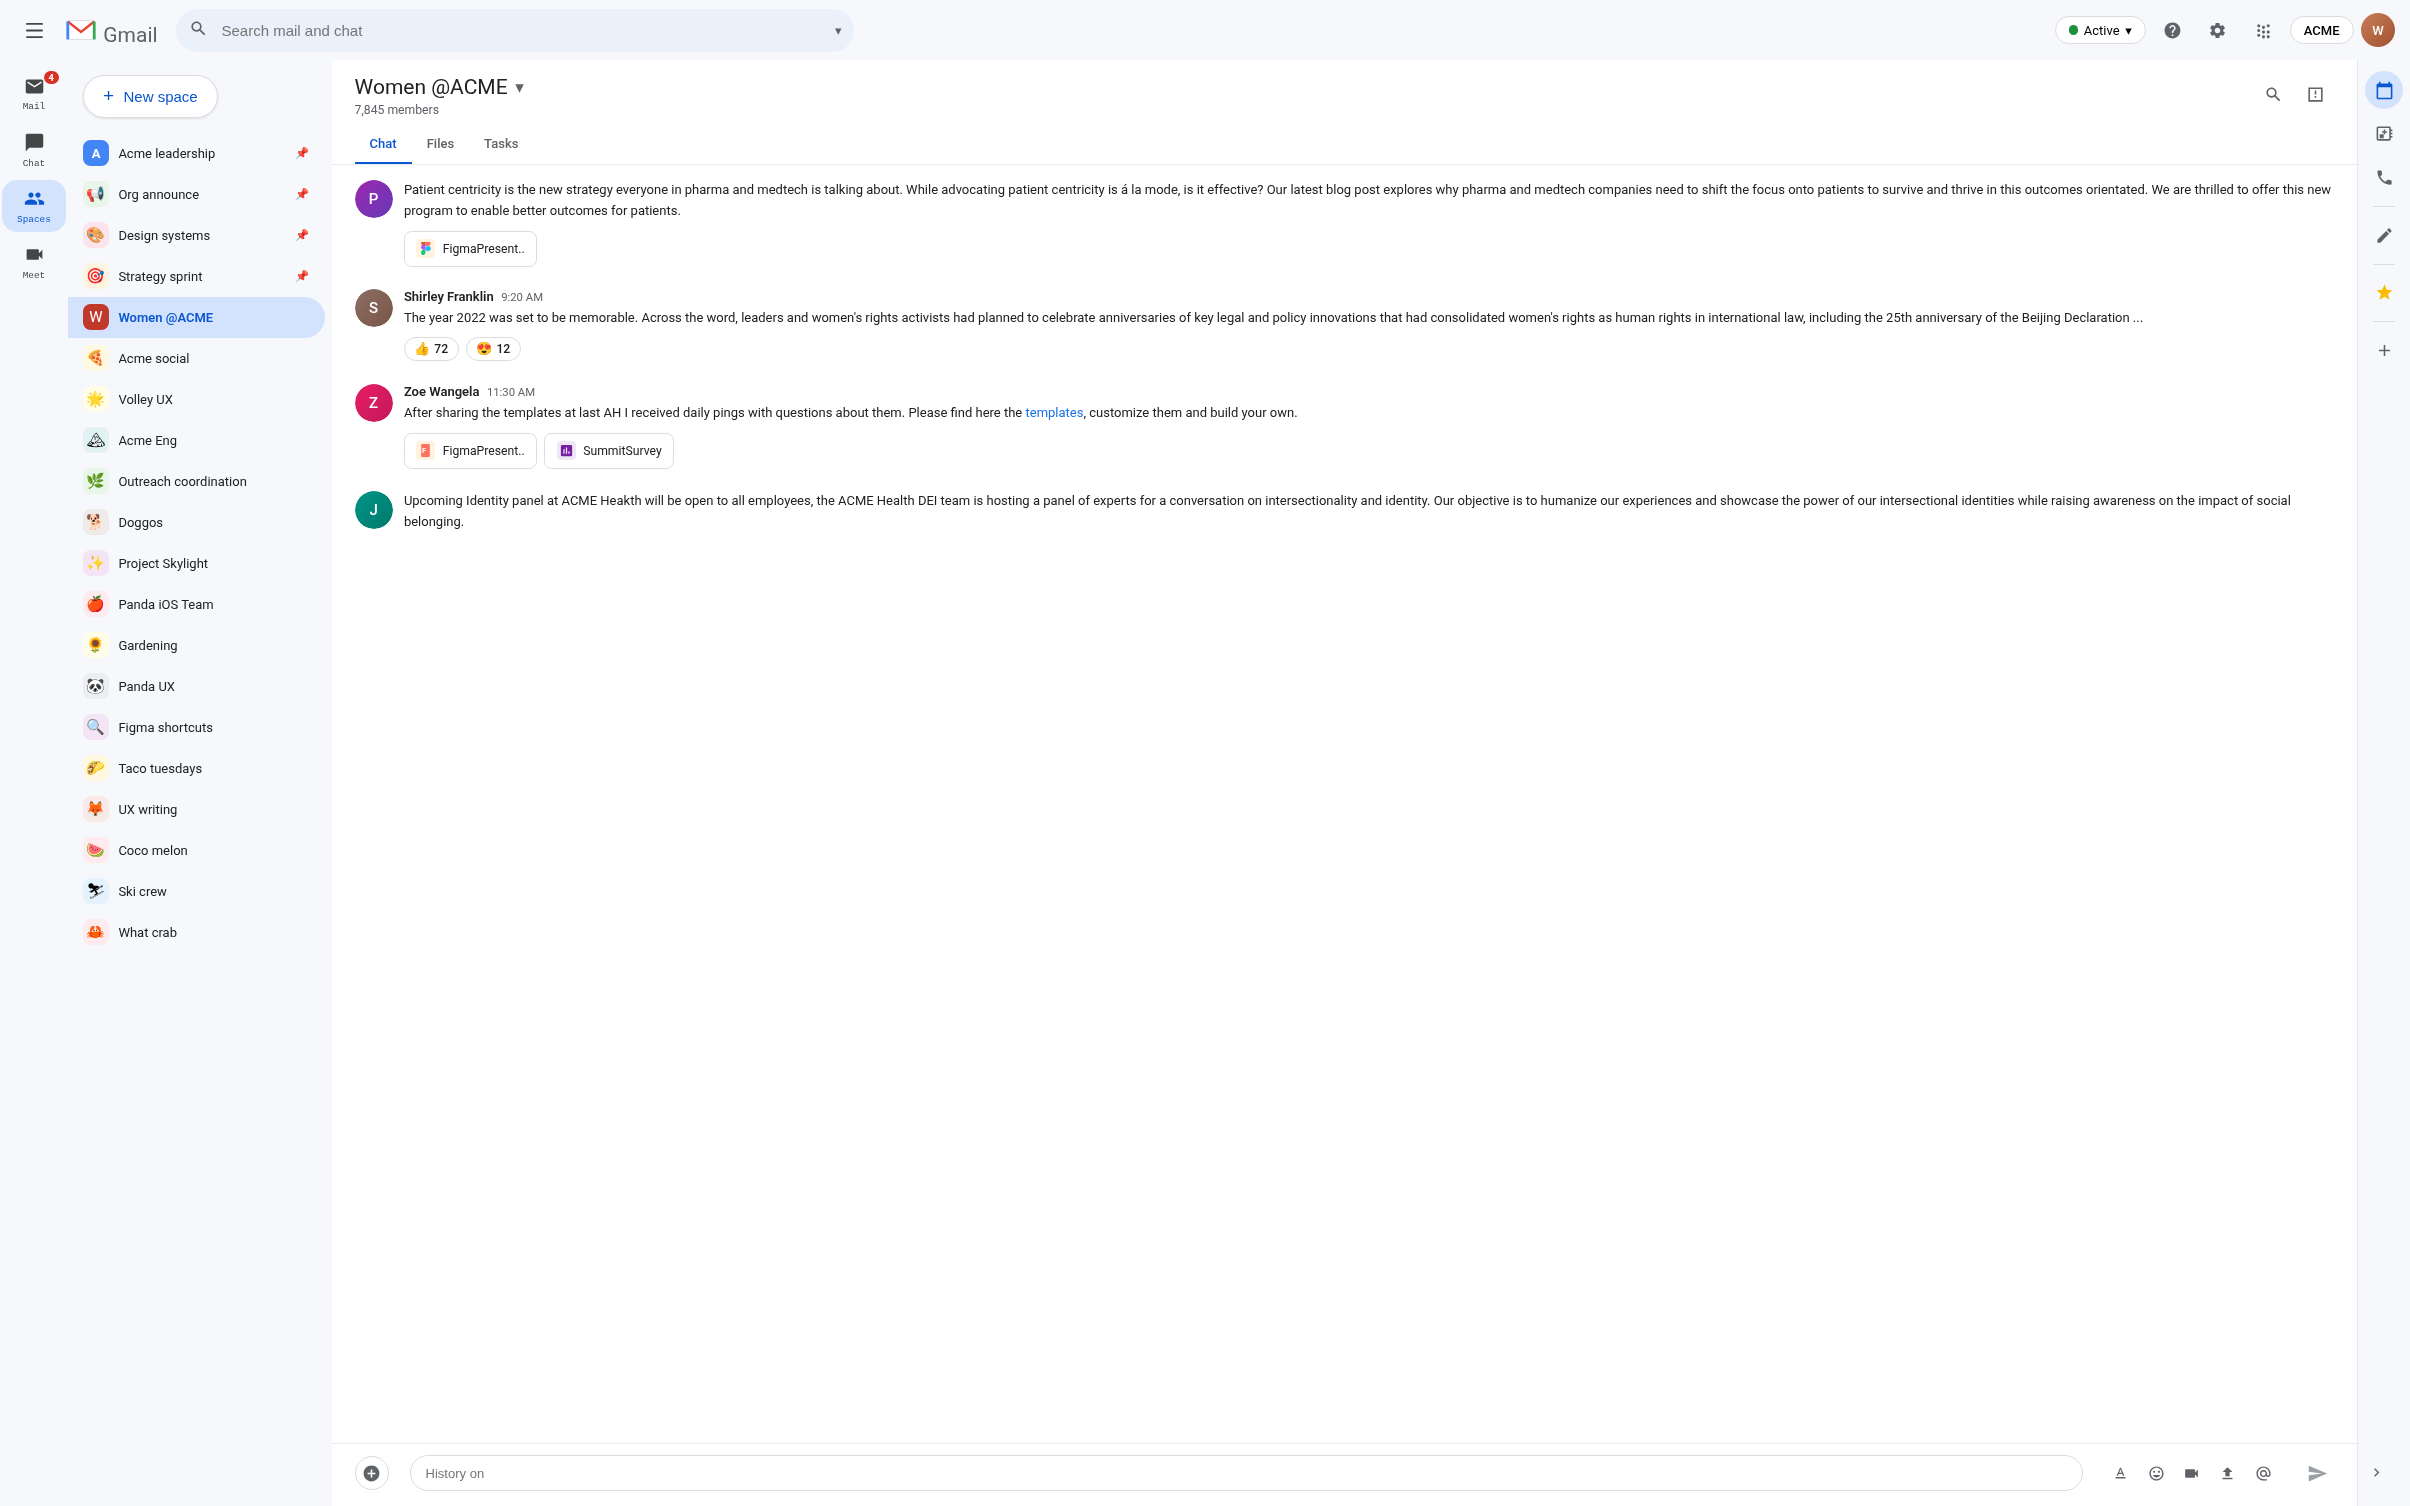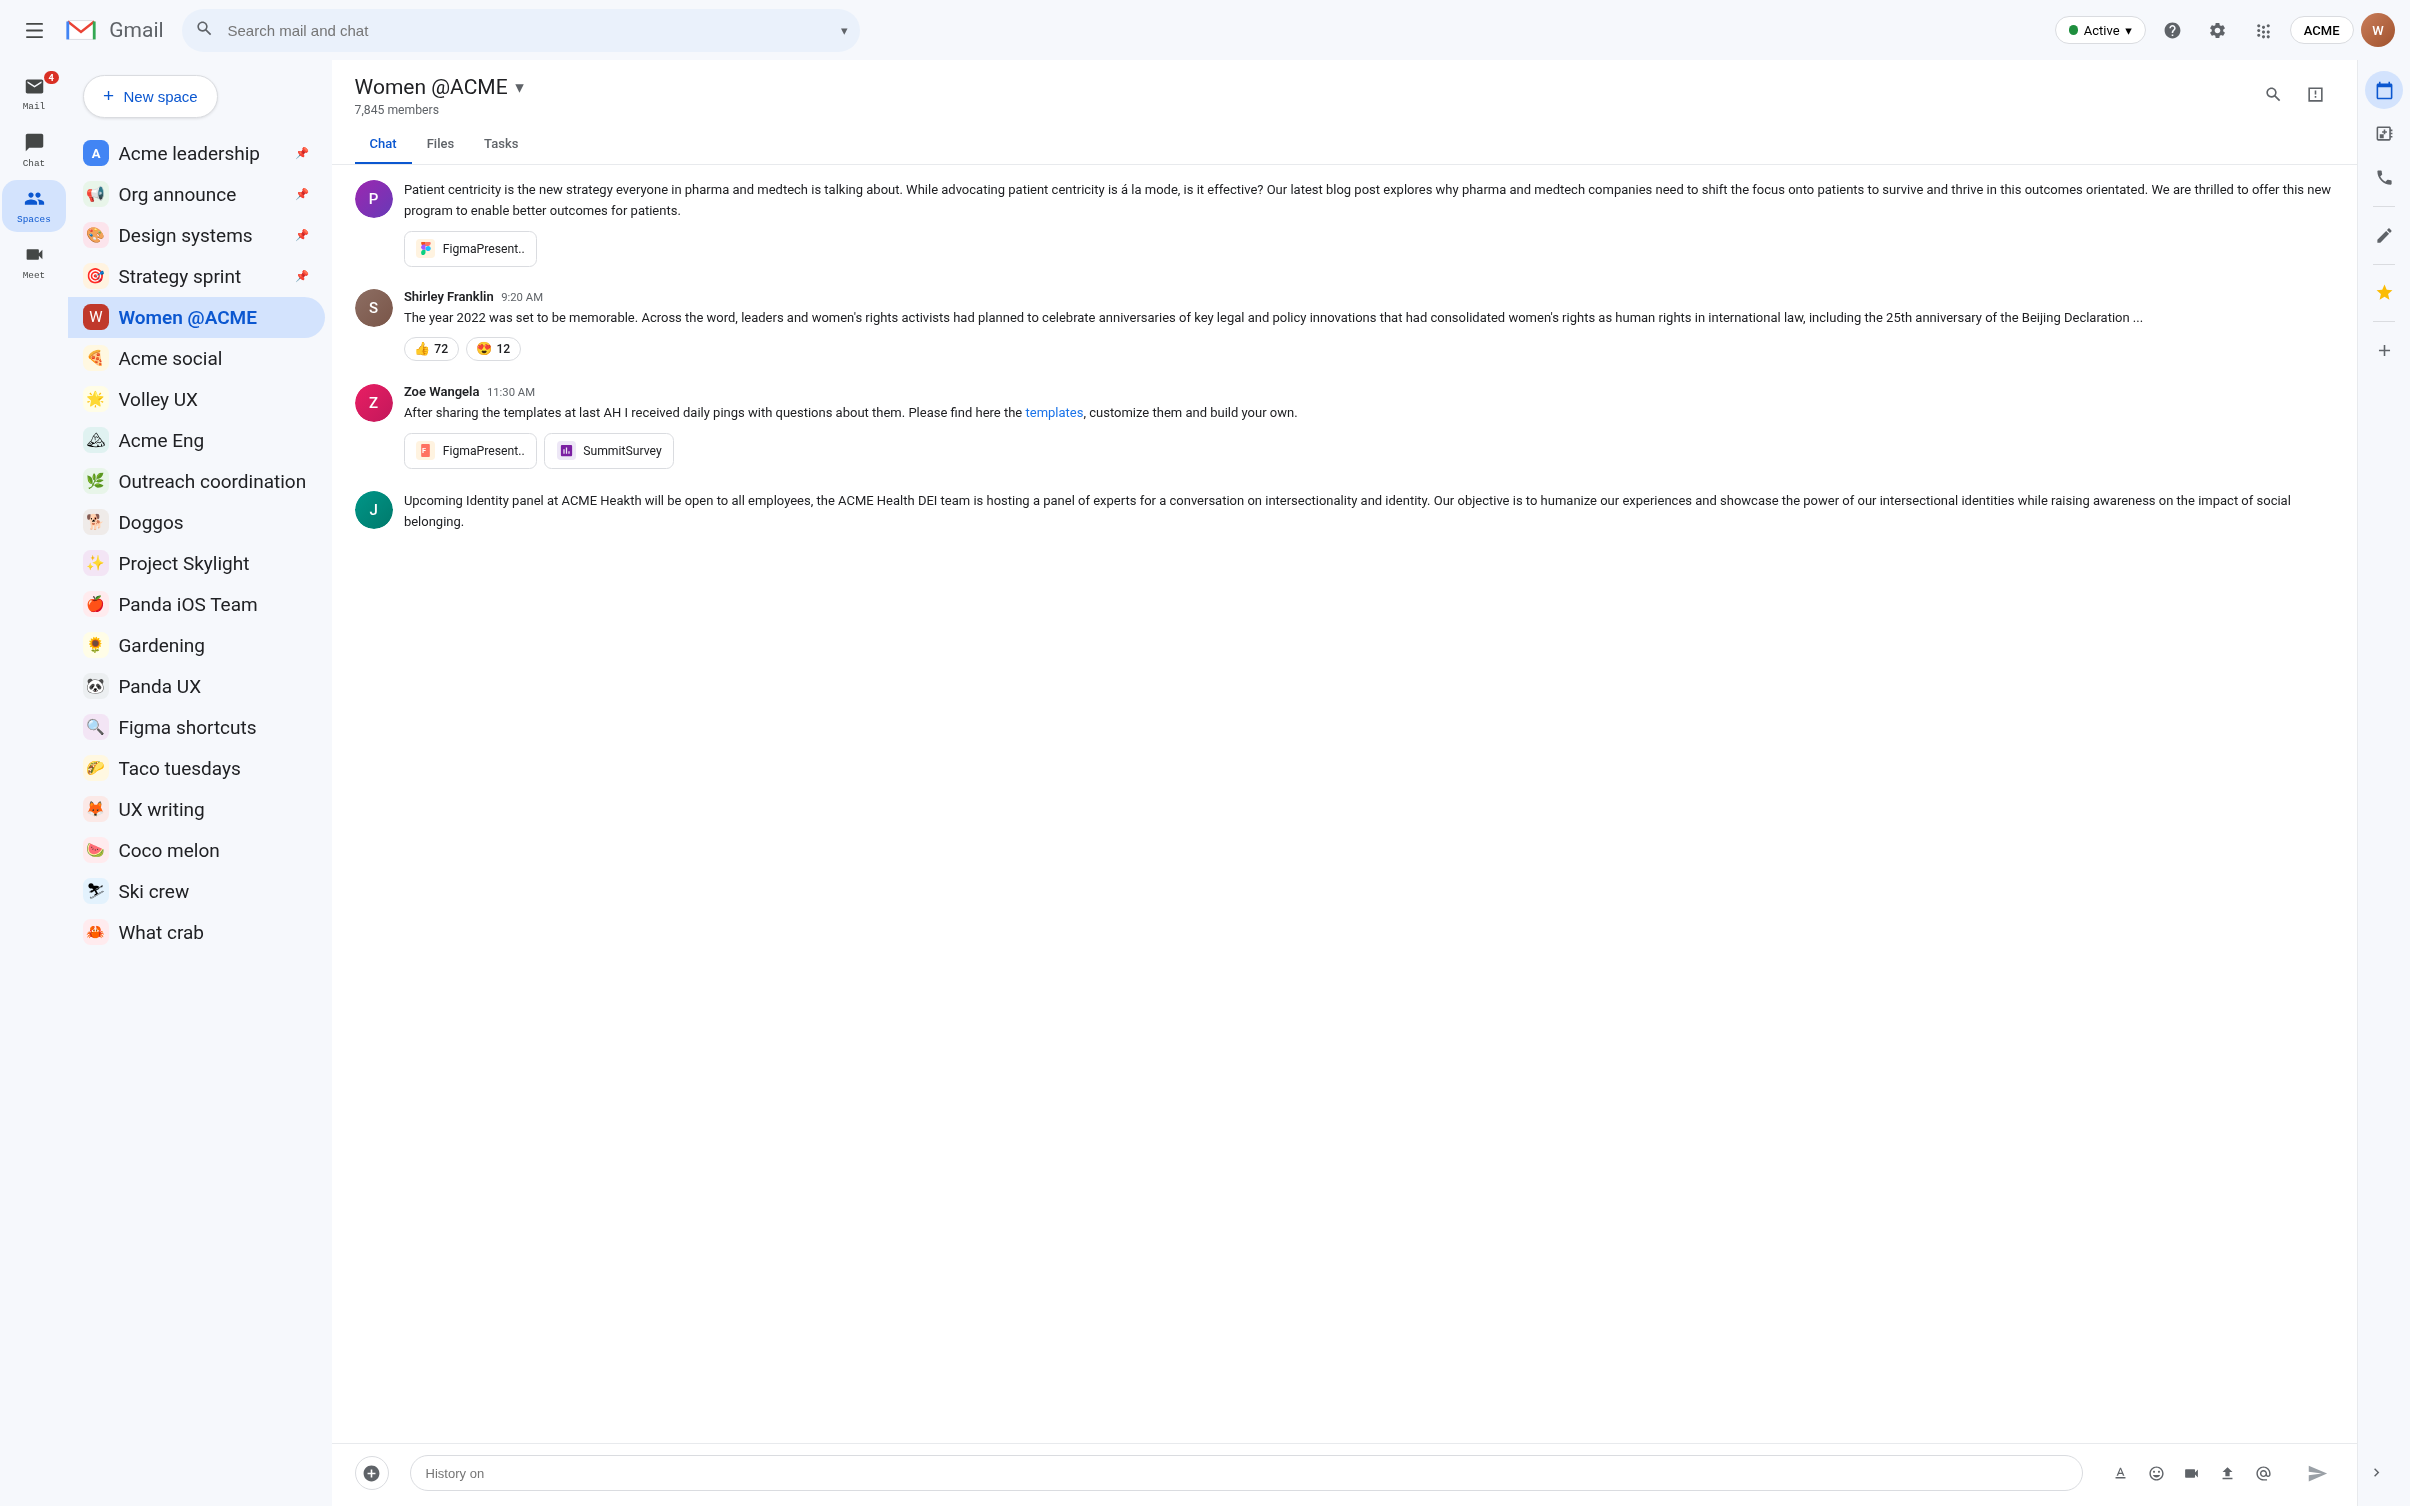--- a/index.html
+++ b/index.html
@@ -1,21 +1,21 @@
 <!DOCTYPE html>
 <html style="font-size:15px"><head>
   <meta charset="utf-8">
   <style>
     * { box-sizing: border-box; margin: 0; padding: 0; }
     body { font-family: 'Google Sans', Roboto, Arial, sans-serif; background: #f6f8fc; height: 100vh; display: flex; flex-direction: column; overflow: hidden; font-size: 13px; }
 
     
     .topbar { display: flex; align-items: center; height: 60px; background: #f6f8fc; padding: 0 15px; gap: 11.3px; flex-shrink: 0; }
     .topbar-hamburger { width: 38px; height: 38px; display: flex; align-items: center; justify-content: center; cursor: pointer; border-radius: 50%; }
-    .gmail-logo { display: flex; align-items: center; gap: 11px; margin-right: 7.5px; }
+    .gmail-logo { display: flex; align-items: flex-end; gap: 5px; margin-right: 7.5px; }
     .gmail-logo-m { width: 34px; height: 34px; }
     .gmail-logo-text { font-size: 21px; color: #5f6368; font-weight: 400; }
     .search-bar { flex: 1; max-width: 678px; position: relative; }
     .search-bar input { width: 100%; height: 43px; border: none; background: #eaf1fb; border-radius: 22.6px; padding: 0 15px 0 45px; font-size: 15px; color: #202124; outline: none; }
     .search-icon-wrap { position: absolute; left: 13px; top: 50%; transform: translateY(-50%); color: #5f6368; }
     .search-dropdown-arrow { position: absolute; right: 13px; top: 50%; transform: translateY(-50%); color: #5f6368; cursor: pointer; }
     .topbar-right { display: flex; align-items: center; gap: 7.5px; margin-left: auto; }
     .status-btn { display: flex; align-items: center; gap: 5.6px; border: 0.9px solid #dadce0; border-radius: 19px; padding: 5.6px 13px; cursor: pointer; background: #fff; font-size: 13px; }
     .status-dot { width: 9.4px; height: 9.4px; border-radius: 50%; background: #1e8e3e; }
     .icon-btn { width: 38px; height: 38px; border-radius: 50%; display: flex; align-items: center; justify-content: center; cursor: pointer; color: #5f6368; }
@@ -39,21 +39,21 @@
     .spaces-list { width: 264px; background: #f6f8fc; overflow-y: auto; flex-shrink: 0; padding: 7.5px 0; }
     .spaces-list::-webkit-scrollbar { width: 5.6px; }
     .spaces-list::-webkit-scrollbar-thumb { background: #dadce0; border-radius: 2.8px; }
 
     .new-space-btn { display: flex; align-items: center; gap: 9.4px; margin: 7.5px 15px 15px; background: #fff; border: 0.9px solid #dadce0; border-radius: 22.6px; padding: 9.4px 19px; cursor: pointer; font-size: 15px; font-weight: 500; color: #0b57d0; box-shadow: 0 0.9px 2.8px rgba(0,0,0,0.1); }
     .new-space-plus { font-size: 19px; color: #0b57d0; font-weight: 300; }
 
     .space-item { display: flex; align-items: center; gap: 9.4px; padding: 7.5px 15px; cursor: pointer; border-radius: 0 22.6px 22.6px 0; margin-right: 7.5px; position: relative; }
     .space-item.active { background: #d3e3fd; }
     .space-emoji { width: 26px; height: 26px; border-radius: 7.5px; display: flex; align-items: center; justify-content: center; font-size: 15px; flex-shrink: 0; }
-    .space-name { font-size: 19px; color: #202124; flex: 1; white-space: nowrap; overflow: hidden; text-overflow: ellipsis; font-weight: 400; }
+    .space-name { font-size: 13px; color: #202124; flex: 1; white-space: nowrap; overflow: hidden; text-overflow: ellipsis; font-weight: 400; }
     .space-item.active .space-name { font-weight: 600; color: #0b57d0; }
     .pin-icon { font-size: 11.3px; color: #9aa0a6; flex-shrink: 0; }
 
     
     .content { flex: 1; display: flex; flex-direction: column; background: #fff; overflow: hidden; }
     .content-header { padding: 15px 22.6px 0; border-bottom: 0.9px solid #e8eaed; flex-shrink: 0; }
     .space-title-row { display: flex; align-items: center; gap: 7.5px; margin-bottom: 3.8px; }
     .space-title { font-size: 21px; font-weight: 400; color: #202124; }
     .space-title-arrow { color: #5f6368; cursor: pointer; font-size: 17px; }
     .space-members { font-size: 12.2px; color: #5f6368; margin-bottom: 11.3px; }

